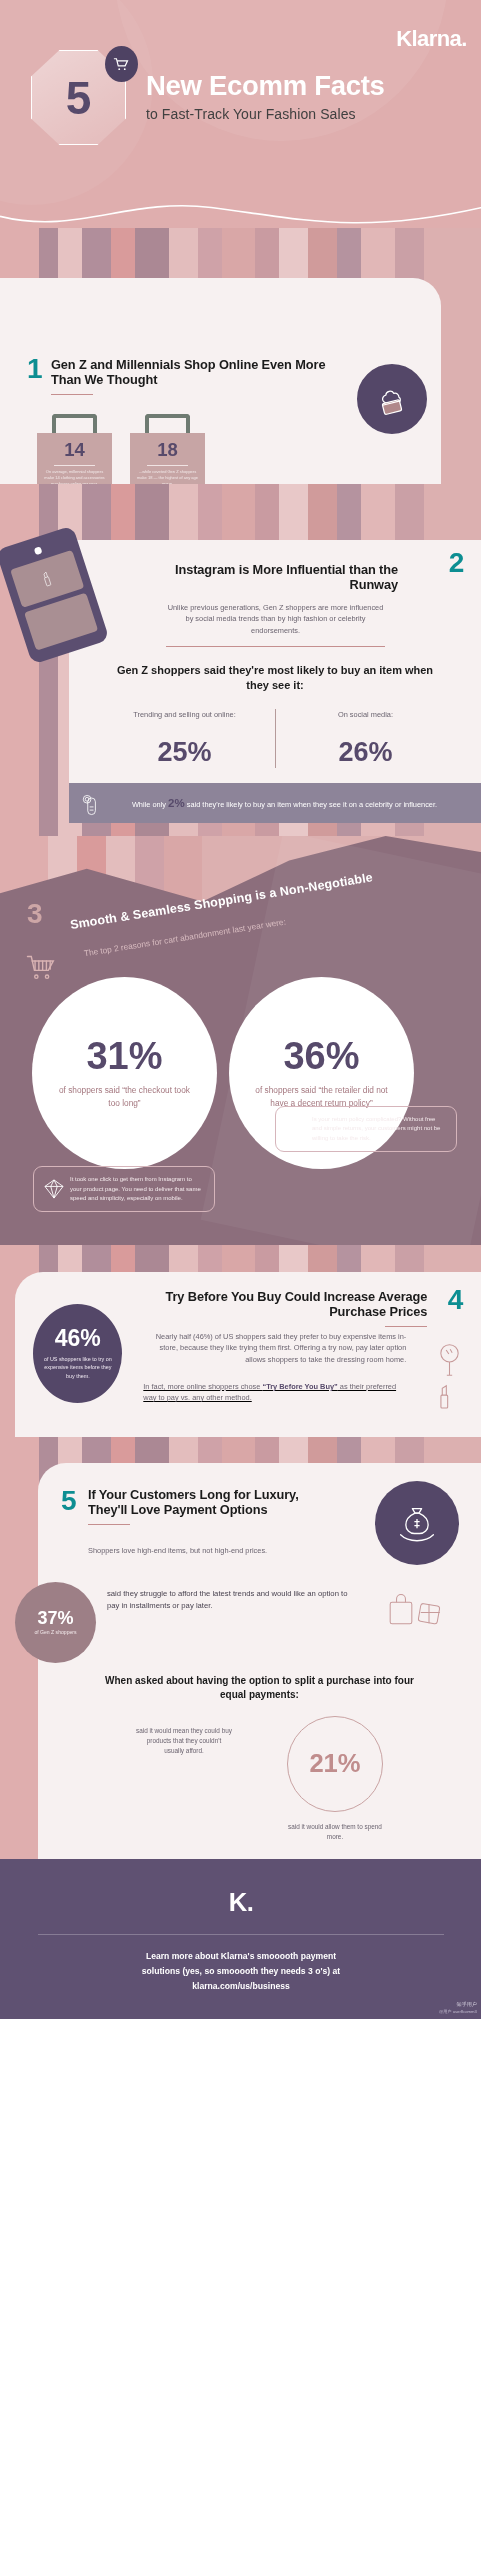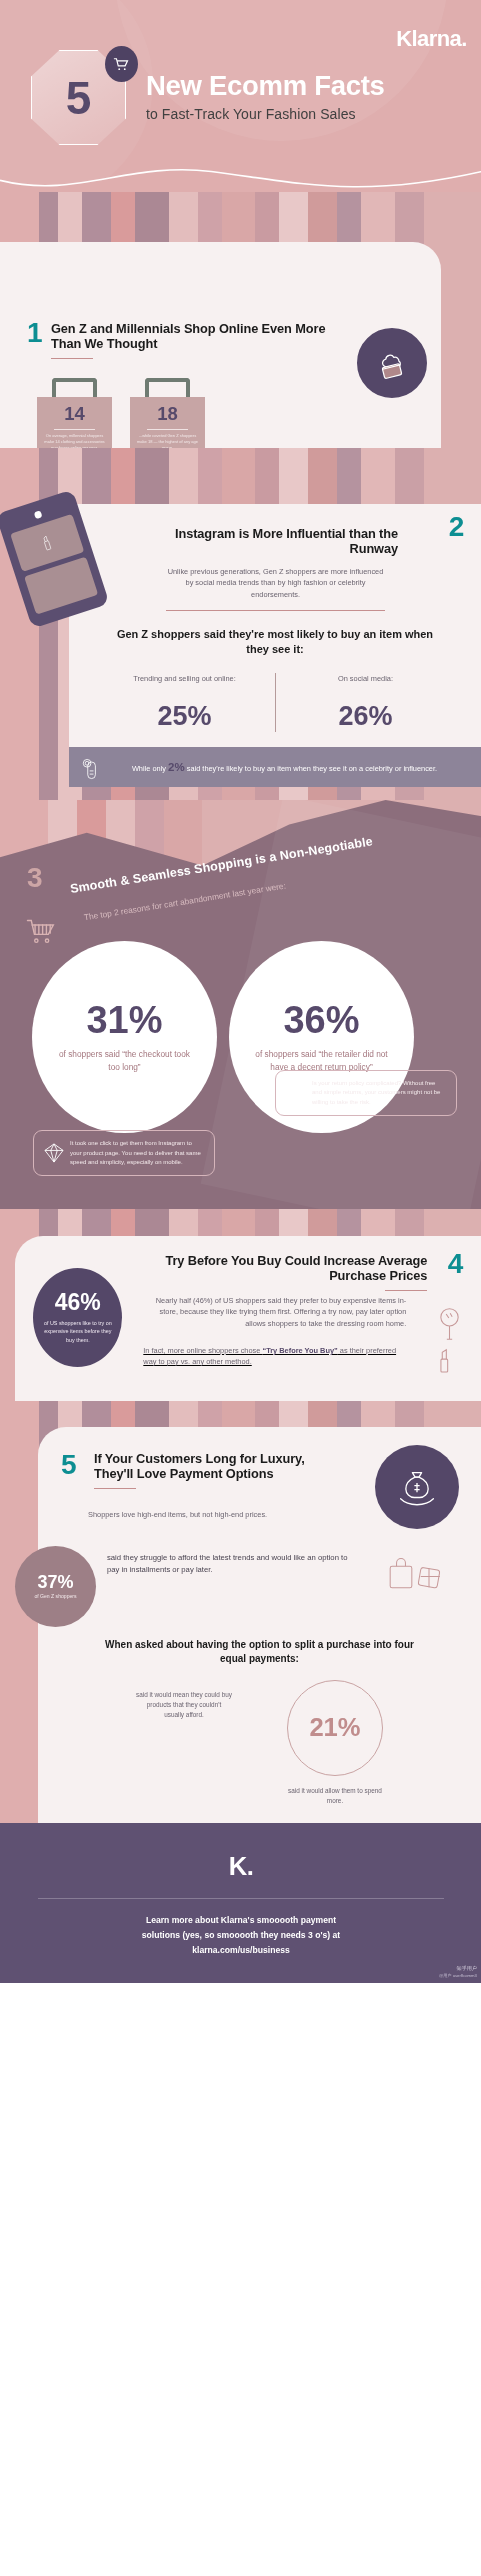--- a/index.html
+++ b/index.html
@@ -11,21 +11,21 @@
     position:relative;
     overflow-x:hidden;
   }
   .page{width:482px;position:relative;background:#dfaeae;overflow:hidden;}
 
   
   .stripes{position:absolute;left:0;top:0;width:100%;height:100%;display:flex;z-index:0;}
   .stripes span{display:block;height:100%;}
 
   
-  .hero{position:relative;height:192px;background:#dfaeae;overflow:hidden;z-index:2;}
+  .hero{position:relative;height:228px;background:#dfaeae;overflow:hidden;z-index:2;}
   .hero-blob{position:absolute;border-radius:50%;background:rgba(255,255,255,.07);}
   .hero-blob.b1{width:333px;height:333px;left:115px;top:-192px;}
   .hero-blob.b2{width:243px;height:243px;left:-90px;top:-38px;background:rgba(255,255,255,.05);}
   .klarna-logo{position:absolute;right:15.3px;top:25.6px;color:#fff;font-size:22px;font-weight:700;letter-spacing:-0.6px;}
   .klarna-logo .dot{font-size:22px;}
   .badge-wrap{position:absolute;left:31px;top:50px;width:102px;height:102px;}
   .badge-poly{
     width:95px;height:95px;
     border:1.9px solid #ffffff;
     background:linear-gradient(150deg,rgba(255,255,255,.45),rgba(255,255,255,.12));
@@ -120,21 +120,21 @@
   .s4-circle .c{font-size:5.4px;color:#f0e9f2;text-align:center;line-height:1.55;margin-top:5.1px;}
   .s4-body{position:absolute;left:128px;top:59px;width:263px;text-align:right;}
   .s4-body2{position:absolute;left:128px;top:109px;width:263px;text-align:left;text-decoration:underline;}
   .s4-body2 b{color:#574a6b;}
   .s4-icons{position:absolute;right:16.6px;top:70px;width:29px;}
 
   
   .s5{position:relative;height:422px;background:#dfaeae;overflow:hidden;}
   .s5-card{position:absolute;left:38px;top:25.6px;width:443px;height:397px;background:#f7f1f1;border-radius:28px 0 0 0;}
   .s5-index{position:absolute;left:23px;top:24px;font-size:28px;font-weight:700;color:#0d8e92;line-height:1;}
-  .s5-head{position:absolute;left:56px;top:24px;width:211px;}
+  .s5-head{position:absolute;left:50px;top:24px;width:211px;}
   .s5-circle{
     position:absolute;right:22px;top:18px;width:84px;height:84px;border-radius:50%;
     background:#544768;display:flex;align-items:center;justify-content:center;
   }
   .s5-sub{position:absolute;left:50px;top:82px;width:211px;}
   .s5-pill{position:absolute;left:-23px;top:119px;width:81px;height:81px;border-radius:50%;background:#9d7f86;display:flex;flex-direction:column;align-items:center;justify-content:center;z-index:5;}
   .s5-pill .v{font-size:18px;font-weight:700;color:#fff;line-height:1;}
   .s5-pill .l{font-size:5.1px;color:#f3e9eb;margin-top:2.6px;}
   .s5-claim{position:absolute;left:69px;top:125px;width:243px;}
   .s5-bagico{position:absolute;right:31px;top:125px;width:70px;height:45px;}

